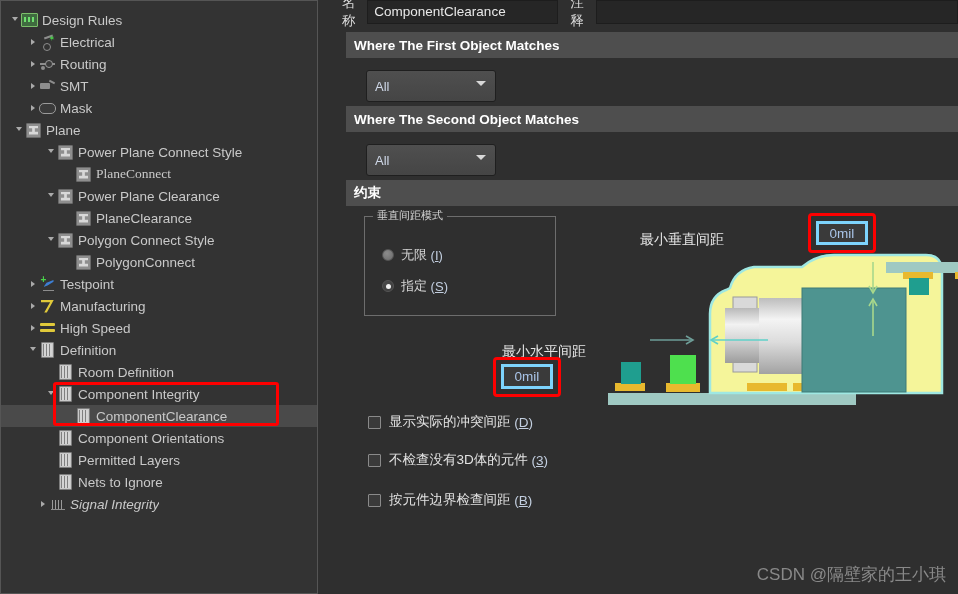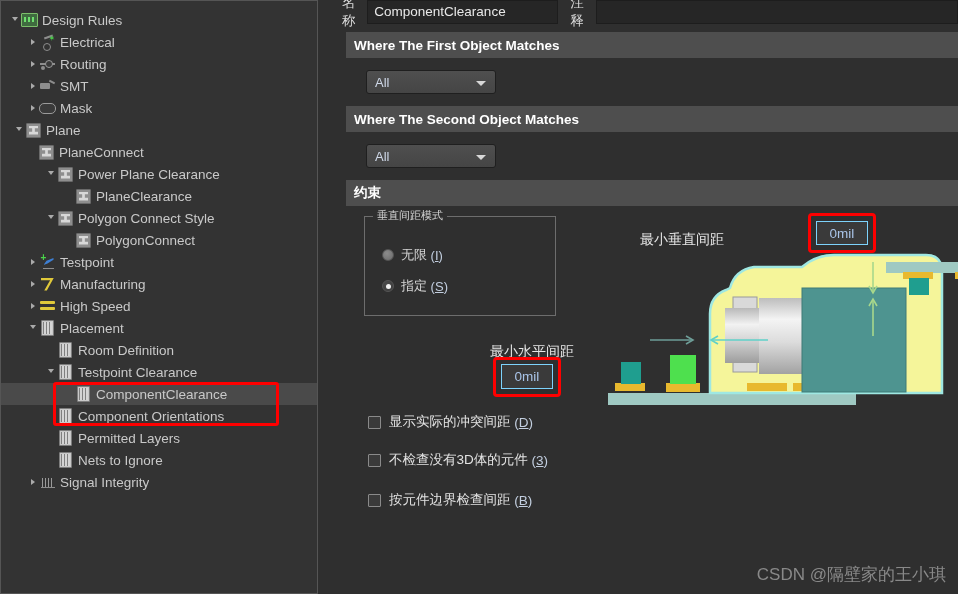--- a/index.html
+++ b/index.html
@@ -134,21 +134,21 @@
     position:absolute;left:16px;height:26px;width:940px;
     background:#4e4e4e;
     display:flex;align-items:center;
     color:#ffffff;font-weight:bold;font-size:13.5px;
     padding-left:8px;box-sizing:border-box;
   }
   .section-hdr.cjk{font-weight:bold;}
 
   .combo{
     position:absolute;
-    width:130px;height:24px;
+    width:130px;height:32px;
     background:linear-gradient(#4f4f4f,#454545);
     border:1px solid #1f1f1f;
     border-radius:3px;
     box-sizing:border-box;
     display:flex;align-items:center;
     color:#cfd8e8;font-size:13px;
     padding-left:8px;
   }
   .combo .caret{
     position:absolute;right:9px;top:10px;
@@ -210,21 +210,21 @@
   .diag-label{
     position:absolute;font-size:14px;color:#e6e6e6;
     white-space:nowrap;
   }
   .valbox{
     position:absolute;
     background:#3a3a3a;
     color:#a9c4e8;
     font-size:13.5px;
     display:flex;align-items:center;justify-content:center;
-    border:1px solid #7dd3fc;
+    border:3px solid #7dd3fc;
     box-sizing:border-box;
   }
   .redring{
     position:absolute;
     border:3px solid #fe0000;
     border-radius:4px;
     box-sizing:border-box;
     pointer-events:none;
   }
 
@@ -293,21 +293,30 @@
         </div>
         <div class="tnode" style="padding-left: 12px;">
           <span class="tarrow open">
             <i></i>
           </span>
           <span class="ticon">
             <span class="ic-plane"></span>
           </span>
           <span class="tlabel">Plane</span>
         </div>
-        <div class="tnode" style="padding-left: 25px;">
+        <div class="tnode" style="padding-left: 44px;">
+          <span class="tarrow open">
+            <i></i>
+          </span>
+          <span class="ticon">
+            <span class="ic-plane"></span>
+          </span>
+          <span class="tlabel">Power Plane Connect Style</span>
+        </div>
+        <div class="tnode" style="padding-left: 62px; font-family: Liberation Serif, serif;">
           <span class="tarrow"></span>
           <span class="ticon">
             <span class="ic-plane"></span>
           </span>
           <span class="tlabel">PlaneConnect</span>
         </div>
         <div class="tnode" style="padding-left: 44px;">
           <span class="tarrow open">
             <i></i>
           </span>
@@ -368,37 +377,37 @@
           </span>
           <span class="tlabel">High Speed</span>
         </div>
         <div class="tnode" style="padding-left: 26px;">
           <span class="tarrow open">
             <i></i>
           </span>
           <span class="ticon">
             <span class="ic-place"></span>
           </span>
-          <span class="tlabel">Placement</span>
+          <span class="tlabel">Definition</span>
         </div>
         <div class="tnode" style="padding-left: 44px;">
           <span class="tarrow"></span>
           <span class="ticon">
             <span class="ic-place"></span>
           </span>
           <span class="tlabel">Room Definition</span>
         </div>
         <div class="tnode" style="padding-left: 44px;">
           <span class="tarrow open">
             <i></i>
           </span>
           <span class="ticon">
             <span class="ic-place"></span>
           </span>
-          <span class="tlabel">Testpoint Clearance</span>
+          <span class="tlabel">Component Integrity</span>
         </div>
         <div class="tnode sel" style="padding-left: 62px;">
           <span class="tarrow"></span>
           <span class="ticon">
             <span class="ic-place"></span>
           </span>
           <span class="tlabel">ComponentClearance</span>
         </div>
         <div class="tnode" style="padding-left: 44px;">
           <span class="tarrow"></span>
@@ -414,21 +423,21 @@
           </span>
           <span class="tlabel">Permitted Layers</span>
         </div>
         <div class="tnode" style="padding-left: 44px;">
           <span class="tarrow"></span>
           <span class="ticon">
             <span class="ic-place"></span>
           </span>
           <span class="tlabel">Nets to Ignore</span>
         </div>
-        <div class="tnode" style="padding-left: 26px;">
+        <div class="tnode" style="padding-left: 36px; font-style: italic;">
           <span class="tarrow">
             <i></i>
           </span>
           <span class="ticon">
             <span class="ic-si"></span>
           </span>
           <span class="tlabel">Signal Integrity</span>
         </div>
       </div>
     <div class="tree-redbox" style="left:52px;top:381px;width:226px;height:44px;"></div>
@@ -549,20 +558,20 @@
       <line x1="320" y1="340" x2="362" y2="340" stroke="#6e9e98" stroke-width="1.6"></line>
       <polyline points="356,336 363,340 356,344" fill="none" stroke="#6e9e98" stroke-width="1.6"></polyline>
       <line x1="382" y1="340" x2="438" y2="340" stroke="#5fd0c8" stroke-width="1.6"></line>
       <polyline points="388,336 381,340 388,344" fill="none" stroke="#5fd0c8" stroke-width="1.6"></polyline>
     </svg>
 
     <div class="diag-label" style="left:310px;top:231px;">最小垂直间距</div>
     <div class="valbox" style="left:486px;top:221px;width:52px;height:24px;">0mil</div>
     <div class="redring" style="left:478px;top:213px;width:68px;height:40px;"></div>
 
-    <div class="diag-label" style="left:160px;top:343px;text-align:center;">最小水平间距</div>
+    <div class="diag-label" style="left:172px;top:343px;text-align:center;">最小水平间距</div>
     <div class="valbox" style="left:171px;top:364px;width:52px;height:25px;">0mil</div>
     <div class="redring" style="left:163px;top:357px;width:68px;height:40px;"></div>
 
   </div>
 
   <div class="watermark">CSDN @隔壁家的王小琪</div>
 </div>
 
 </body></html>

